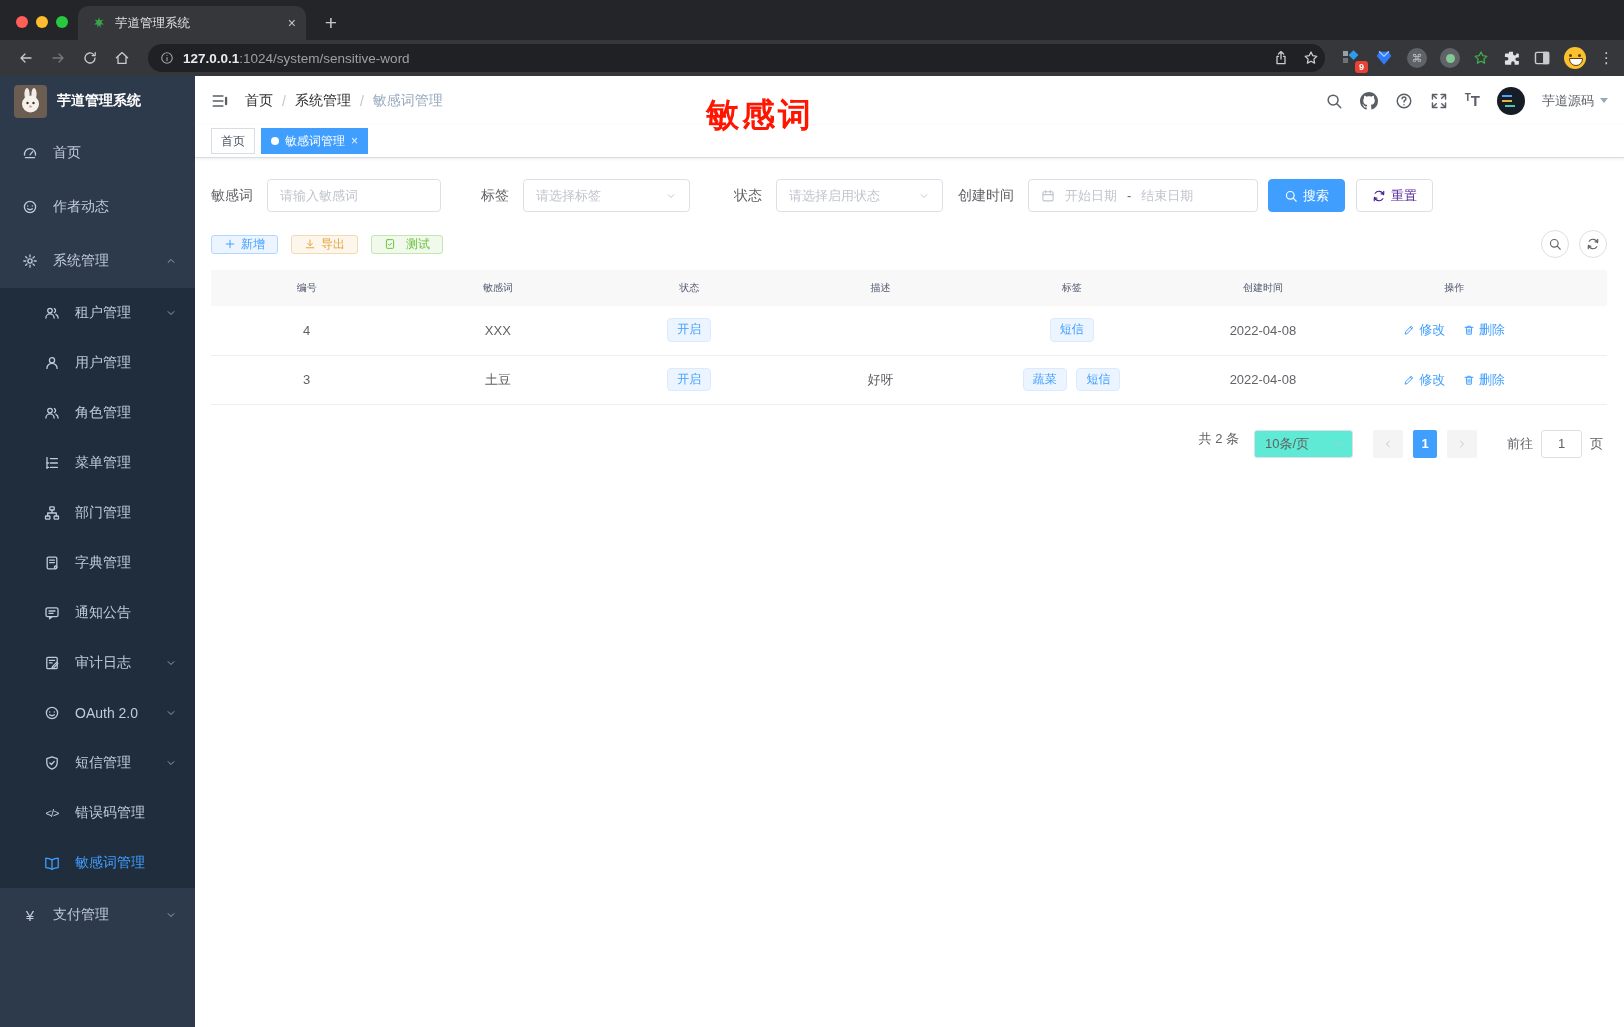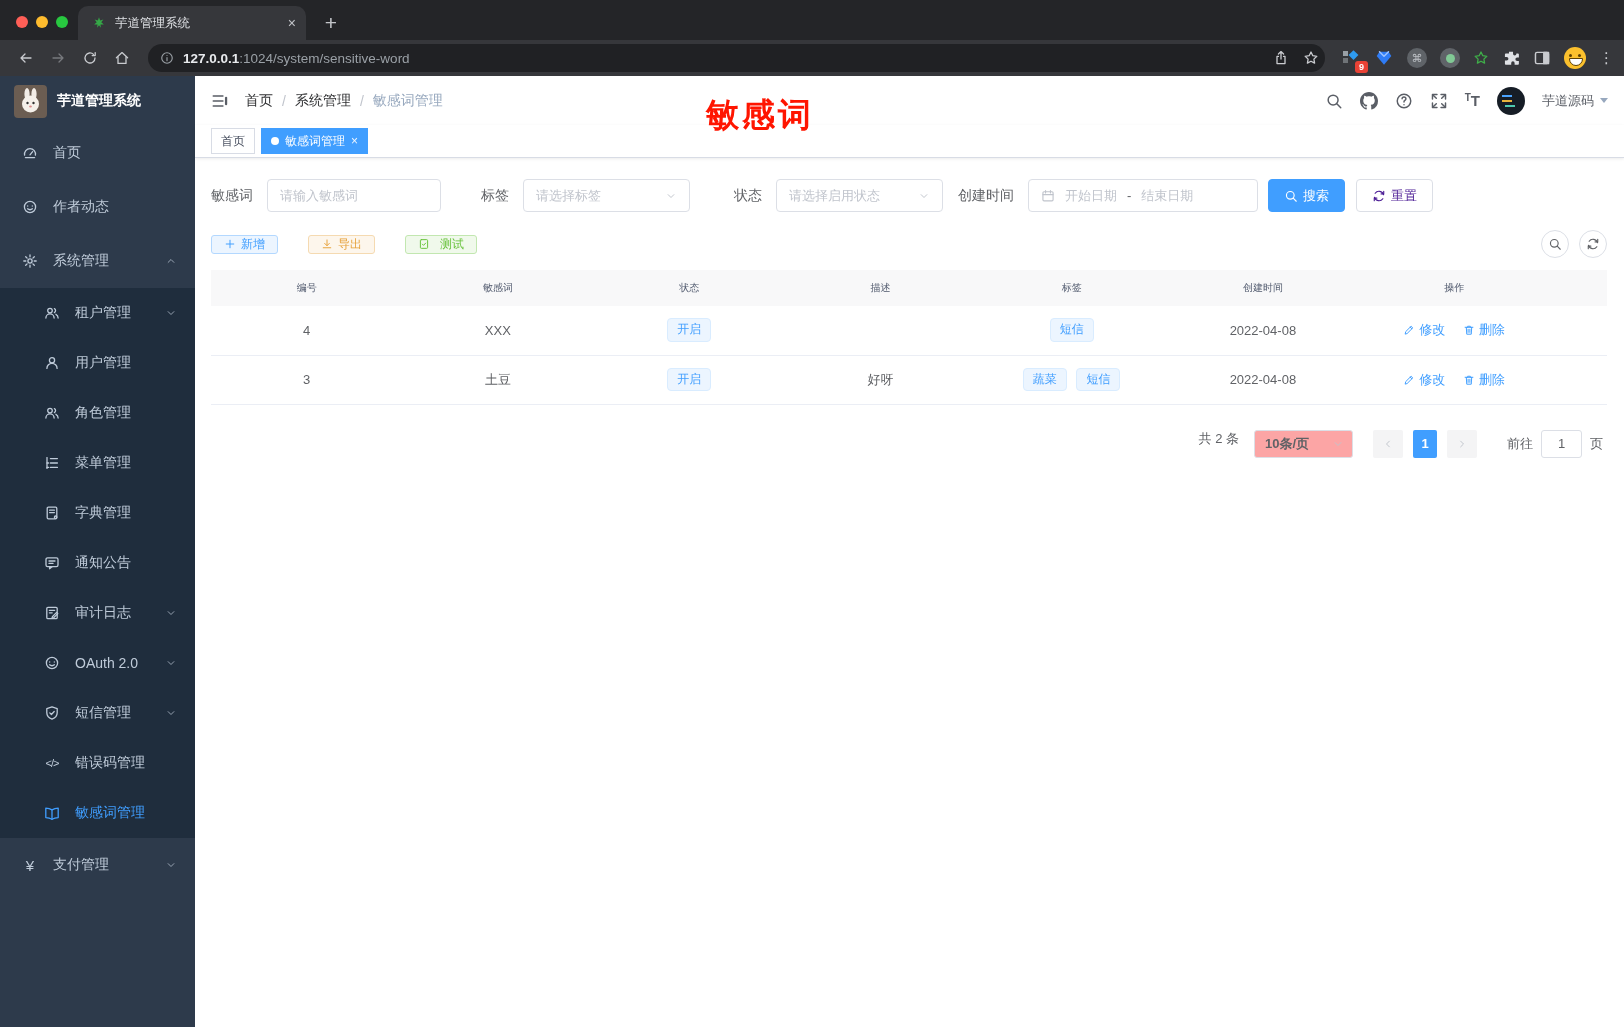--- a/index.html
+++ b/index.html
@@ -96,21 +96,21 @@
   .sel .sel-chev { color:#c0c4cc; }
   .daterange { width:230px; gap:10px; }
   .daterange .cal { color:#c0c4cc; }
   .ml40 { margin-left:40px; } .ml44 { margin-left:44px; } .ml15 { margin-left:15px; }
   .btn { height:33px; padding:0 15px; border-radius:4px; font-size:13px; display:inline-flex;
     align-items:center; justify-content:center; gap:5px; border:1px solid #dcdfe6; background:#fff;
     color:#4c1d95; cursor:pointer; white-space:nowrap; }
   .btn.primary { background:#409eff; border-color:#409eff; color:#fff; margin-left:10px; }
   .btn.reset { margin-left:11px; }
   .btnrow { margin-top:18px; display:flex; align-items:center; }
-  .btn.sm { height:19px; padding:0 12px; font-size:12px; border-radius:3px; margin-right:30px; }
+  .btn.sm { height:19px; padding:0 12px; font-size:12px; border-radius:3px; margin-right:13px; }
   .plain-blue { background:#ecf5ff; border-color:#b3d8ff; color:#409eff; }
   .plain-warn { background:#fdf6ec; border-color:#f5dab1; color:#e6a23c; }
   .plain-succ { background:#f0f9eb; border-color:#c2e7b0; color:#67c23a;gap:10px; }
   .circlebtn { width:28px; height:28px; border-radius:50%; border:1px solid #dcdfe6; background:#fff;
     color:#606266; display:flex; align-items:center; justify-content:center; margin-left:10px; cursor:pointer; }
   .rightbtns { margin-left:auto; display:flex; }
 
   table.dtable { margin-top:12px; width:100%; border-collapse:collapse; table-layout:fixed;
     font-size:13px; color:#606266; text-align:center; }
   .dtable th { background:#f8f8f9; height:36px; font-weight:400; color:#515a6e; font-size:10px; }
@@ -118,21 +118,21 @@
   .etag { display:inline-block; padding:3px 9px; background:#ecf5ff; border:1px solid #d9ecff;
     border-radius:4px; color:#409eff; font-size:12px; margin:0 3px; line-height:1.3; }
   .alink { color:#409eff; display:inline-flex; align-items:center; gap:4px; margin:0 7px;
     font-size:13px; cursor:pointer;font-family:Liberation Serif, serif; }
 
   .pagination { margin-top:25px; display:flex; justify-content:flex-end;
     font-size:13px; color:#606266; padding-right:4px; }
   .pg-total { margin-right:15px; }
   .pg-size { width:99px; height:28px; border:1px solid #dcdfe6; border-radius:3px; display:flex;
     align-items:center; justify-content:space-between; padding:0 8px 0 10px; margin-right:15px;
-    cursor:pointer; background:#fca5a5;font-weight:bold; }
+    cursor:pointer; background:#5eead4; }
   .pg-size .sel-chev { color:#c0c4cc; }
   .pg-btn { width:30px; height:28px; background:#f4f4f5; border-radius:2px; display:flex;
     align-items:center; justify-content:center; color:#c0c4cc; margin:0 5px; cursor:pointer; }
   .pg-page { min-width:24px; height:28px; background:#409eff; color:#fff; border-radius:2px;
     display:flex; align-items:center; justify-content:center; margin:0 5px; font-weight:700; cursor:pointer; }
   .pg-goto { margin-left:25px; display:flex; align-items:center; gap:8px; }
   .pg-input { width:41px; height:28px; border:1px solid #dcdfe6; border-radius:3px; text-align:center;
     font-size:13px; color:#606266; }
 
   .annotation { position:absolute; left:706px; top:93px; font-size:33px; font-weight:700;
@@ -449,20 +449,26 @@
         <svg class="ic">
             <use href="#s-users"></use>
           </svg>
         <span>角色管理</span>
       </div>
       <div class="mi">
         <svg class="ic">
             <use href="#s-tree"></use>
           </svg>
         <span>菜单管理</span>
+      </div>
+      <div class="mi">
+        <svg class="ic">
+            <use href="#s-org"></use>
+          </svg>
+        <span>部门管理</span>
       </div>
       <div class="mi">
         <svg class="ic">
             <use href="#s-book"></use>
           </svg>
         <span>字典管理</span>
       </div>
       <div class="mi">
         <svg class="ic">
             <use href="#s-comment"></use>

